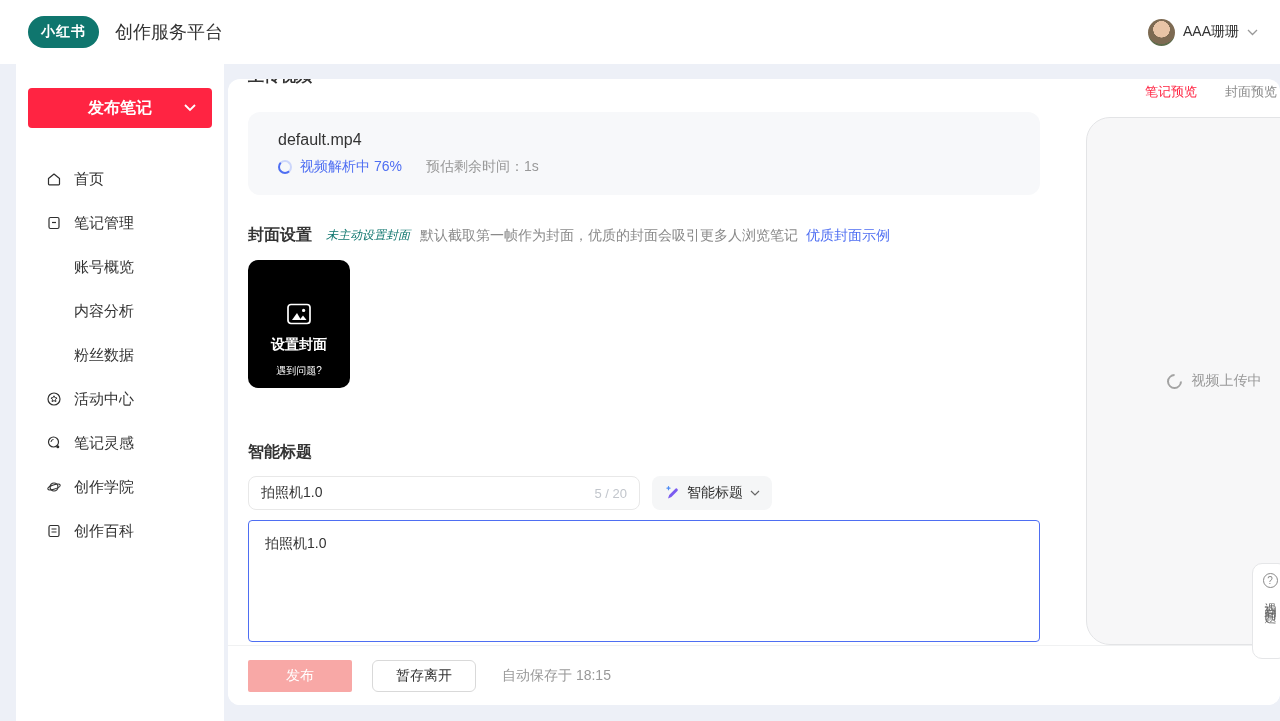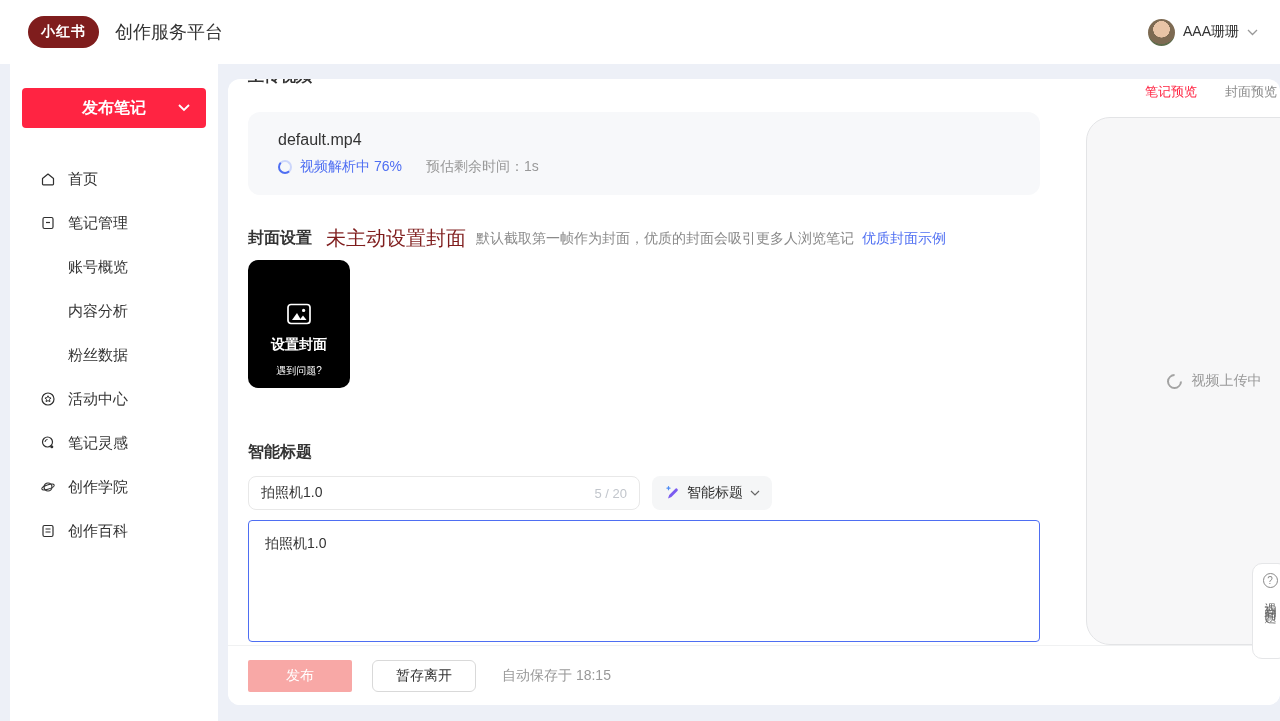--- a/index.html
+++ b/index.html
@@ -2,28 +2,28 @@
 <html><head>
 <meta charset="utf-8">
 <style>
   * { box-sizing: border-box; margin: 0; padding: 0; }
   html, body { width: 1280px; height: 721px; overflow: hidden; }
   body { font-family: "Liberation Sans", sans-serif; color: #333; }
   #app { position: relative; width: 1280px; height: 721px; background: #edf0f7; overflow: hidden; }
 
   
   .header { position: absolute; top: 0; left: 0; width: 1280px; height: 64px; background: #fff; display: flex; align-items: center; z-index: 10; }
-  .logo-pill { margin-left: 28px; background: #7f1d1d; color: #fff; font-weight: bold; font-size: 14px; padding: 7px 13px; border-radius: 999px; letter-spacing: 1px; }
+  .logo-pill { margin-left: 28px; background: #0f766e; color: #fff; font-weight: bold; font-size: 14px; padding: 7px 13px; border-radius: 999px; letter-spacing: 1px; }
   .app-title { margin-left: 16px; font-size: 18px; color: #333; }
   .user-area { margin-left: auto; margin-right: 22px; display: flex; align-items: center; gap: 8px; cursor: pointer; }
   .avatar { width: 27px; height: 27px; border-radius: 50%; background: radial-gradient(circle at 50% 38%, #e8c4a6 0 38%, #7d6a52 39% 68%, #5d6b4a 69% 100%); }
   .user-name { font-size: 14px; color: #333; }
 
   
-  .sidebar { position: absolute; top: 64px; left: 10px; width: 208px; height: 657px; background: #fff; z-index: 9; }
+  .sidebar { position: absolute; top: 64px; left: 16px; width: 208px; height: 657px; background: #fff; z-index: 9; }
   .publish-btn { position: absolute; top: 24px; left: 12px; width: 184px; height: 40px; background: #ff2442; border: none; border-radius: 4px; color: #fff; font-size: 16px; font-weight: bold; display: flex; align-items: center; justify-content: center; cursor: pointer; font-family: inherit; }
   .publish-btn .chev { position: absolute; right: 16px; display: flex; }
   .nav { position: absolute; top: 93px; left: 0; width: 208px; }
   .nav-item { height: 44px; display: flex; align-items: center; gap: 12px; padding-left: 30px; font-size: 15px; color: #333; cursor: pointer; }
   .nav-item .icon { width: 16px; height: 16px; display: flex; align-items: center; justify-content: center; }
   .nav-sub { padding-left: 58px; }
   .nav-item .trail { margin-left: auto; margin-right: 28px; display: flex; }
 
   
   .main-card { position: absolute; left: 228px; top: 79px; width: 1052px; height: 626px; background: #fff; border-radius: 12px; overflow: hidden; }
@@ -31,21 +31,21 @@
 
   .upload-card { position: absolute; left: 20px; top: 33px; width: 792px; height: 83px; background: #f7f8fa; border-radius: 12px; padding: 19px 30px; }
   .filename { font-size: 16px; color: #333; }
   .status-row { margin-top: 9px; display: flex; align-items: center; font-size: 14px; }
   .spinner-blue { width: 14px; height: 14px; border-radius: 50%; border: 2px solid #ccd6fb; border-left-color: #4e6ef2; border-bottom-color: #4e6ef2; margin-right: 8px; }
   .status-text { color: #4e6ef2; }
   .eta { color: #999; margin-left: 24px; }
 
   .cover-row { position: absolute; left: 20px; top: 146px; display: flex; align-items: center; white-space: nowrap; }
   .cover-heading { font-size: 16px; font-weight: bold; color: #333; }
-  .cover-warning { font-size: 20px; color: #7f1d1d; margin-left: 14px; }
+  .cover-warning { font-size: 12px; color: #0f766e; margin-left: 14px; font-style: italic; }
   .cover-desc { font-size: 14px; color: #8a8a8a; margin-left: 10px; }
   .cover-link { font-size: 14px; color: #4e6ef2; margin-left: 8px; cursor: pointer; }
 
   .cover-box { position: absolute; left: 20px; top: 181px; width: 102px; height: 128px; background: #000000; border-radius: 10px; display: flex; flex-direction: column; align-items: center; padding-top: 42px; cursor: pointer; }
   .cover-box-label { color: #fff; font-size: 14px; font-weight: bold; margin-top: 10px; }
   .cover-box-help { color: #fff; font-size: 10px; margin-top: 10px; cursor: pointer; }
 
   .content-heading { position: absolute; left: 20px; top: 363px; font-size: 16px; font-weight: bold; color: #333; }
   .title-row { position: absolute; left: 20px; top: 397px; display: flex; gap: 12px; }
   .title-field { width: 392px; height: 34px; border: 1px solid #e8e8e8; border-radius: 8px; display: flex; align-items: center; padding: 0 12px; background: #fff; }

